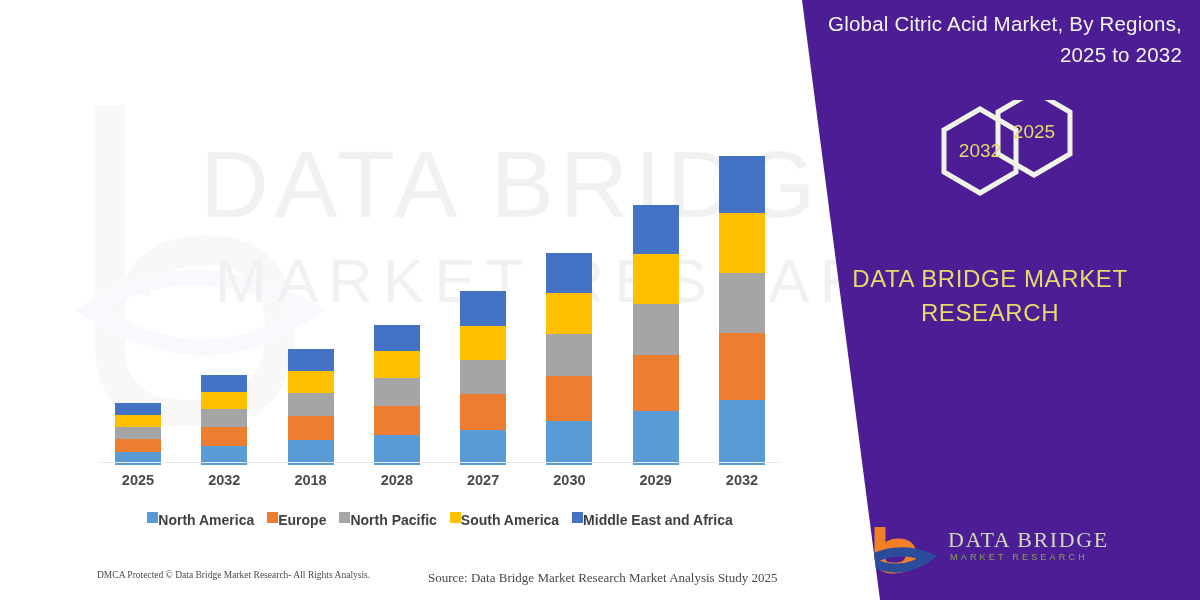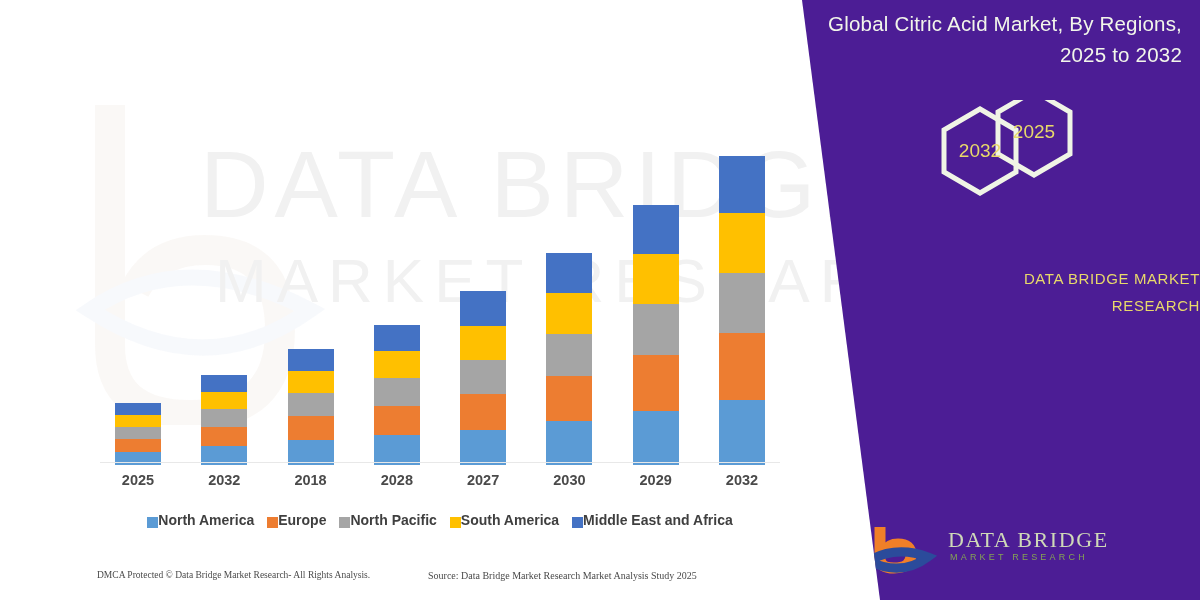--- a/index.html
+++ b/index.html
@@ -46,27 +46,27 @@
     font-size:20.5px;
     line-height:31px;
     font-weight:400;
     letter-spacing:.2px;
   }
 
   
   .hexwrap{ position:absolute; left:112px; top:100px; width:200px; height:130px; }
   .dbmr-text{
     position:absolute; left:0; right:0; top:265px;
-    text-align:right;
+    text-align:center;
     color:#e8d96a;
-    font-size:15px;
+    font-size:24px;
     line-height:27px;
     letter-spacing:.6px;
   }
-  .dbmr-text .l2{ display:block; }
+  .dbmr-text .l2{ display:block;margin-top:7px; }
 
   
   .logo{ position:absolute; left:82px; top:523px; width:300px; height:58px; }
   .logo-svg{ position:absolute; left:0; top:0; }
   .logo-name{
     position:absolute; left:86px; top:4px;
     font-family:"Liberation Serif", serif;
     font-size:22px;
     letter-spacing:1.6px;
     color:#cfd9b8;
@@ -116,34 +116,34 @@
   .xlabels span{
     width:76px; text-align:center;
     font-size:14.5px; font-weight:bold; color:#4a4a4a;
   }
 
   
   .legend{
     position:absolute; left:100px; top:512px; width:680px;
     display:flex; justify-content:center; align-items:center; gap:13px;
   }
-  .leg-item{ display:flex; align-items:flex-end; }
+  .leg-item{ display:flex; align-items:flex-start; }
   .leg-swatch{ width:11px; height:11px; display:block; }
   .leg-label{ font-size:14px; font-weight:bold; color:#3f3f3f; white-space:nowrap; }
 
   
   .footer-left{
     position:absolute; left:97px; top:570px;
     font-family:"Liberation Serif", serif;
     font-size:9.5px; color:#4a4a4a; white-space:nowrap;
   }
   .footer-right{
     position:absolute; left:428px; top:570px;
     font-family:"Liberation Serif", serif;
-    font-size:10px; color:#4a4a4a; white-space:nowrap;text-align:center;
+    font-size:13px; color:#4a4a4a; white-space:nowrap;text-align:center;
   }
 </style>
 </head>
 <body>
 
 <div id="stage">
 
   <div class="wm-wrap">
     <svg class="wm-mark" viewBox="0 0 300 330">
       <path d="M55 10 L55 250 Q55 320 135 320 Q225 320 225 235 Q225 155 150 155 Q100 155 80 195" fill="none" stroke="#f7f3ef" stroke-width="30"></path>

